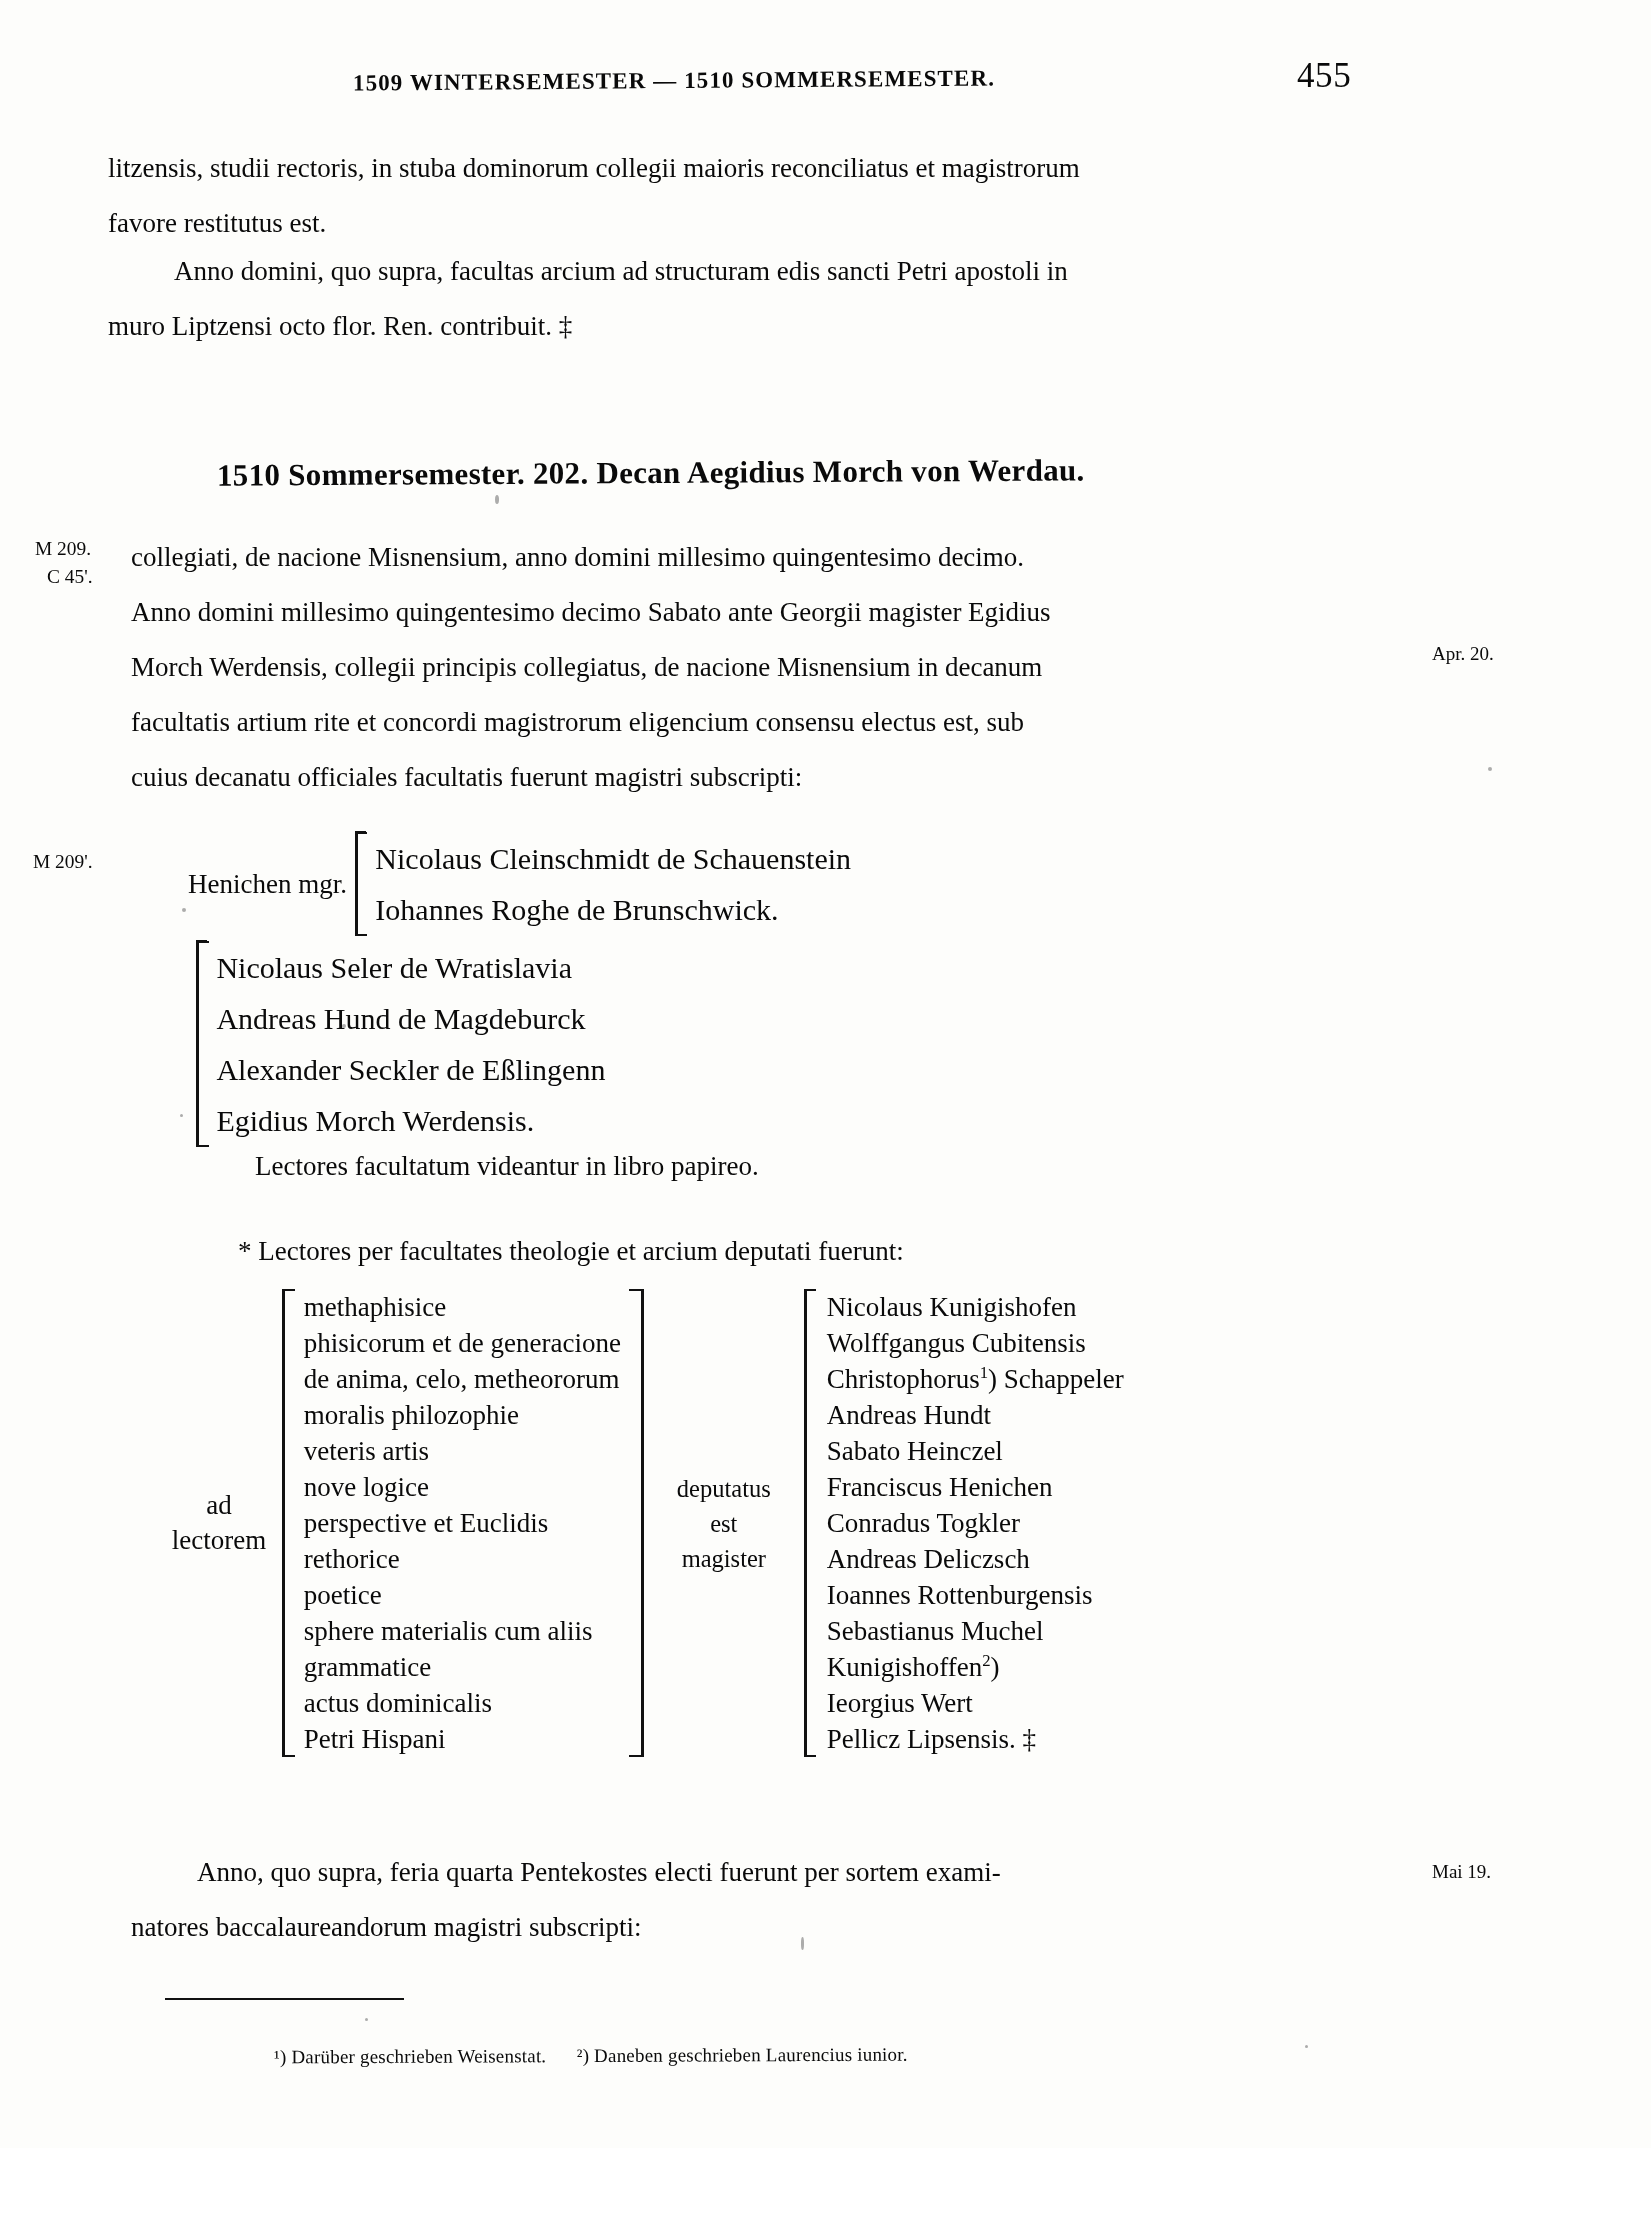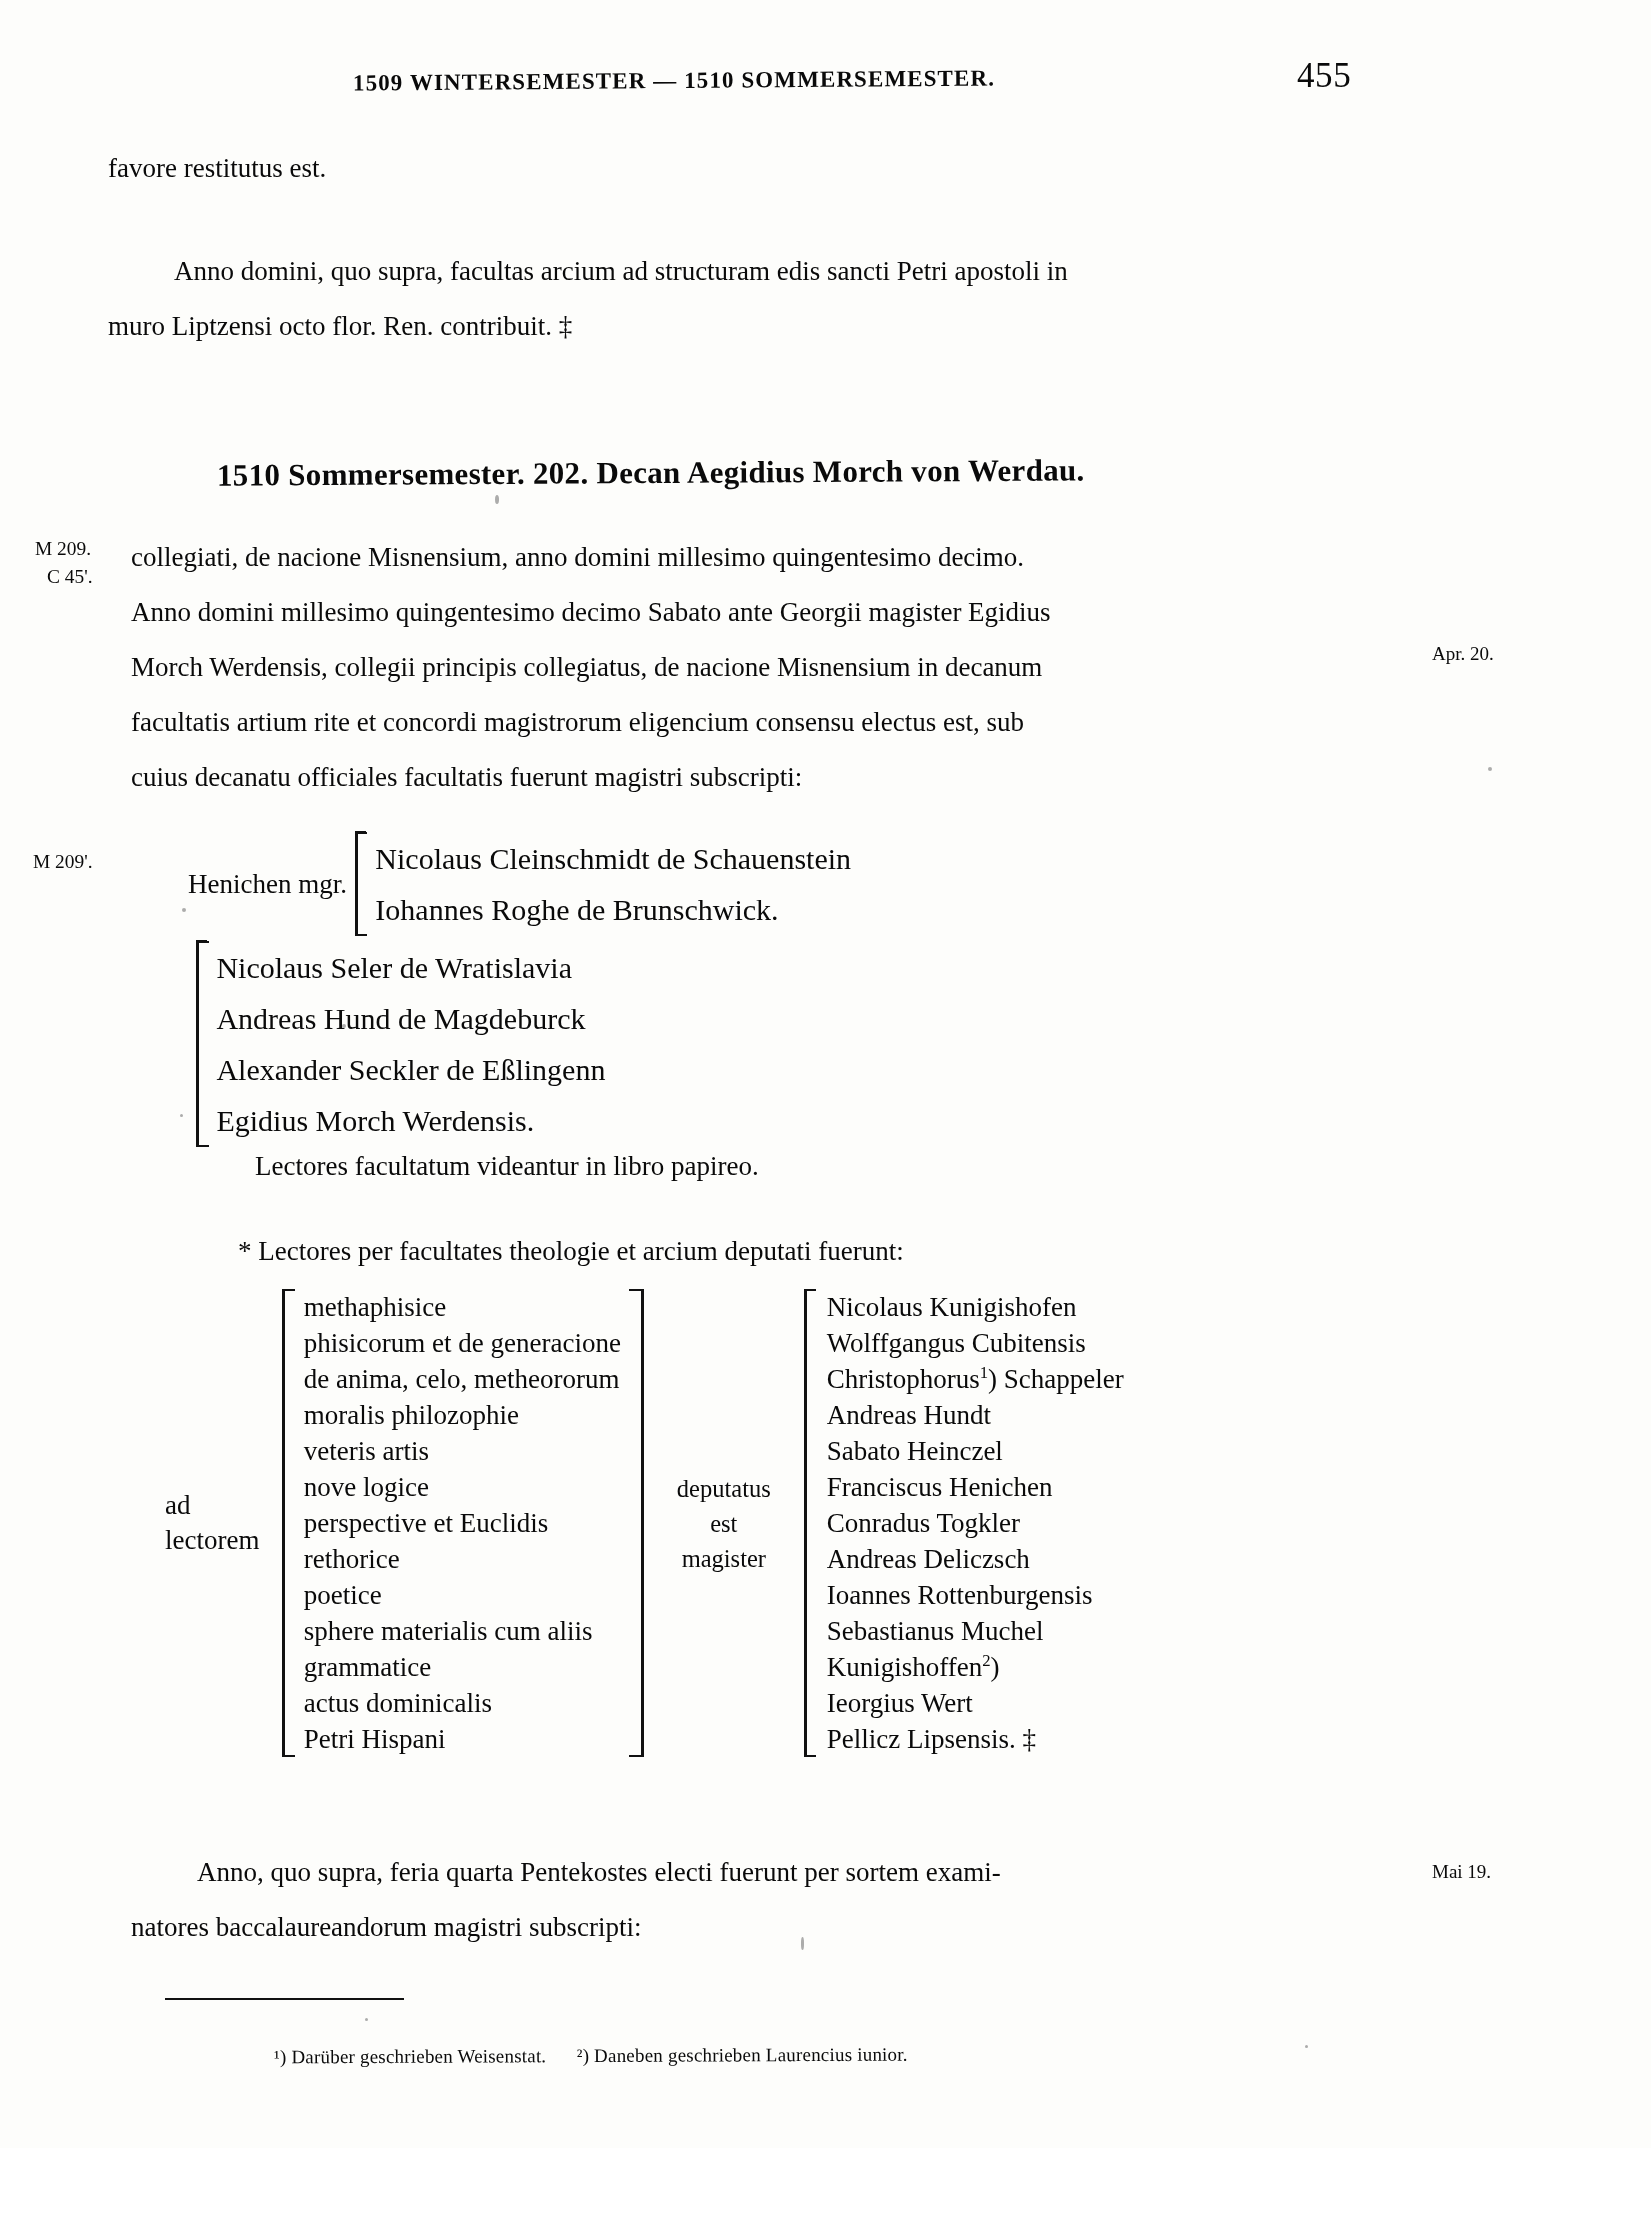--- a/index.html
+++ b/index.html
@@ -138,20 +138,21 @@
   .deputati {
     position: absolute;
     left: 165px;
     top: 1289px;
     display: flex;
     align-items: center;
   }
   .deputati .adlabel {
     font-size: 27px;
     line-height: 35px;
+    text-align: center;
     width: 108px;
     flex: 0 0 108px;
   }
   .deputati .subjects {
     font-size: 27px;
     line-height: 36px;
     padding-left: 10.3px;
     padding-right: 11.4px;
     white-space: nowrap;
   }
@@ -232,20 +233,21 @@
 <body>
 
 <div class="page">
 
   <div class="runhead">
     <div class="runhead-title">1509 WINTERSEMESTER  —  1510 SOMMERSEMESTER.</div>
     <div class="runhead-folio">455</div>
   </div>
 
   <div class="body-block" style="left:108px; top:141px; width:1328px;">
+    <p>litzensis, studii rectoris, in stuba dominorum collegii maioris reconciliatus et magistrorum</p>
     <p style="text-align:left;">favore restitutus est.</p>
   </div>
 
   <div class="body-block" style="left:108px; top:244px; width:1328px;">
     <p class="indent">Anno domini, quo supra, facultas arcium ad structuram edis sancti Petri apostoli in</p>
     <p style="text-align:left;">muro Liptzensi octo flor. Ren. contribuit. ‡</p>
   </div>
 
   <h2 class="section-heading">1510 Sommersemester. 202. Decan Aegidius Morch von Werdau.</h2>
 

